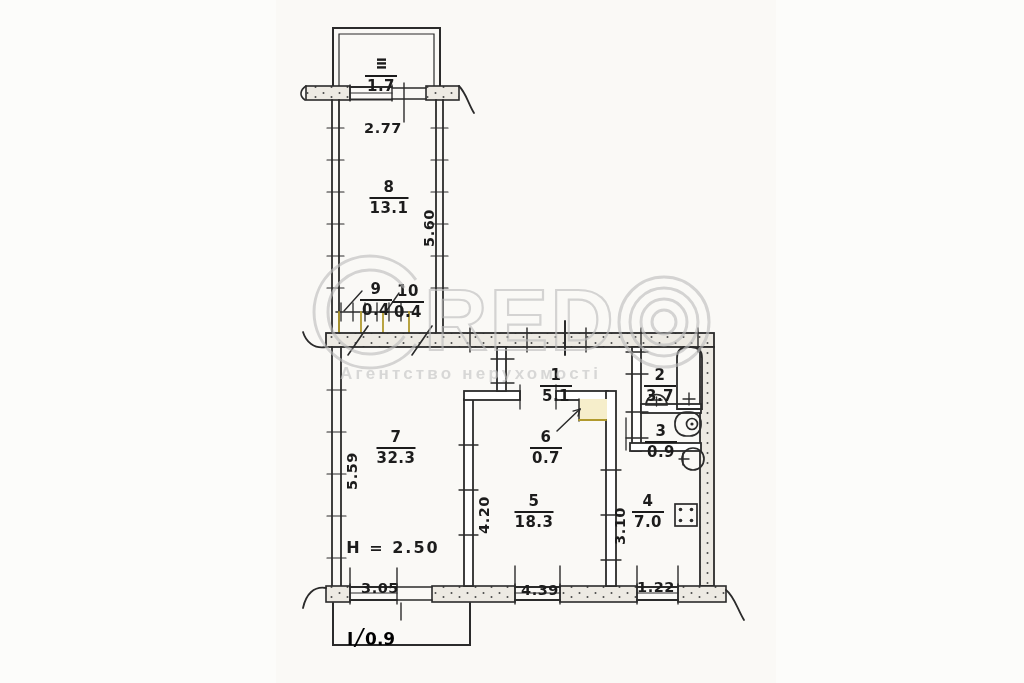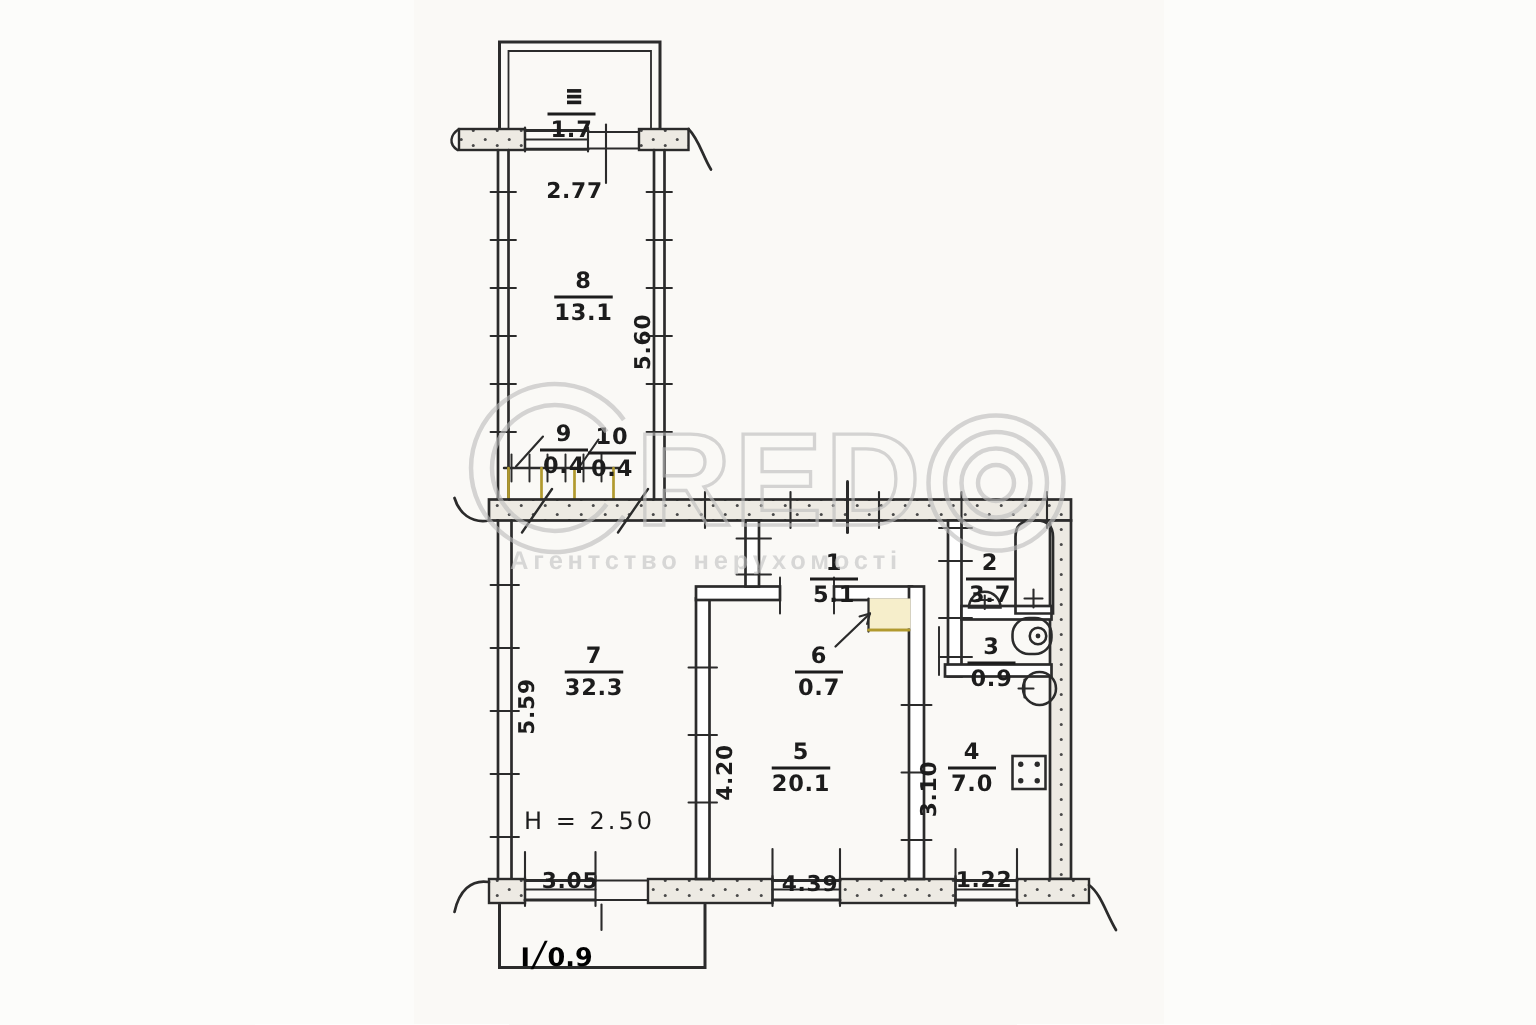--- a/index.html
+++ b/index.html
@@ -9,21 +9,21 @@
   svg{position:absolute;left:0;top:0}
   .labels{position:absolute;left:0;top:16px;width:1024px;height:683px}
   .rlabel{position:absolute;transform:translateX(-50%);text-align:center;color:#1c1c1c;
           font-weight:bold;font-size:15px;line-height:1.05;letter-spacing:.5px;min-width:32px}
   .rlabel .bar{height:2px;background:#1c1c1c;margin:1px auto 2px auto;width:100%}
   .rIII{height:24px;line-height:24px}
   .rot90{display:inline-block;transform:rotate(90deg);font-size:13px;letter-spacing:-1px}
   .dim{position:absolute;transform:translate(-50%,-50%);color:#1c1c1c;font-weight:bold;
        font-size:14.5px;letter-spacing:.5px;white-space:nowrap}
   .dim.v{transform:translate(-50%,-50%) rotate(-90deg)}
-  .hnote{position:absolute;transform:translate(-50%,-50%);color:#1c1c1c;font-weight:normal;
+  .hnote{position:absolute;transform:translate(-50%,-50%);color:#1c1c1c;font-weight:bold;
          font-size:16px;letter-spacing:2px;white-space:nowrap}
   .blabel{position:absolute;color:#000000;font-weight:bold;font-size:17px;white-space:nowrap}
   .blabel .slash{font-size:23px;font-weight:normal;padding:0 2px;font-style:italic}
   .wm{pointer-events:none;opacity:.62}
 </style>
 </head>
 <body>
 
 <div class="stage">
   <div class="scanband"></div>
@@ -294,21 +294,21 @@
 
     <div class="rlabel" style="left:396px;top:414px">
       <div class="num">7</div>
         <div class="bar"></div>
       <div class="area">32.3</div>
     </div>
 
     <div class="rlabel" style="left:534px;top:478px">
       <div class="num">5</div>
         <div class="bar"></div>
-      <div class="area">20.1</div>
+      <div class="area">18.3</div>
     </div>
 
     <div class="rlabel" style="left:648px;top:478px">
       <div class="num">4</div>
         <div class="bar"></div>
       <div class="area">7.0</div>
     </div>
 
     <div class="blabel" style="left:347px;top:608px">
       <span>I</span><span class="slash">/</span><span>0.9</span>

